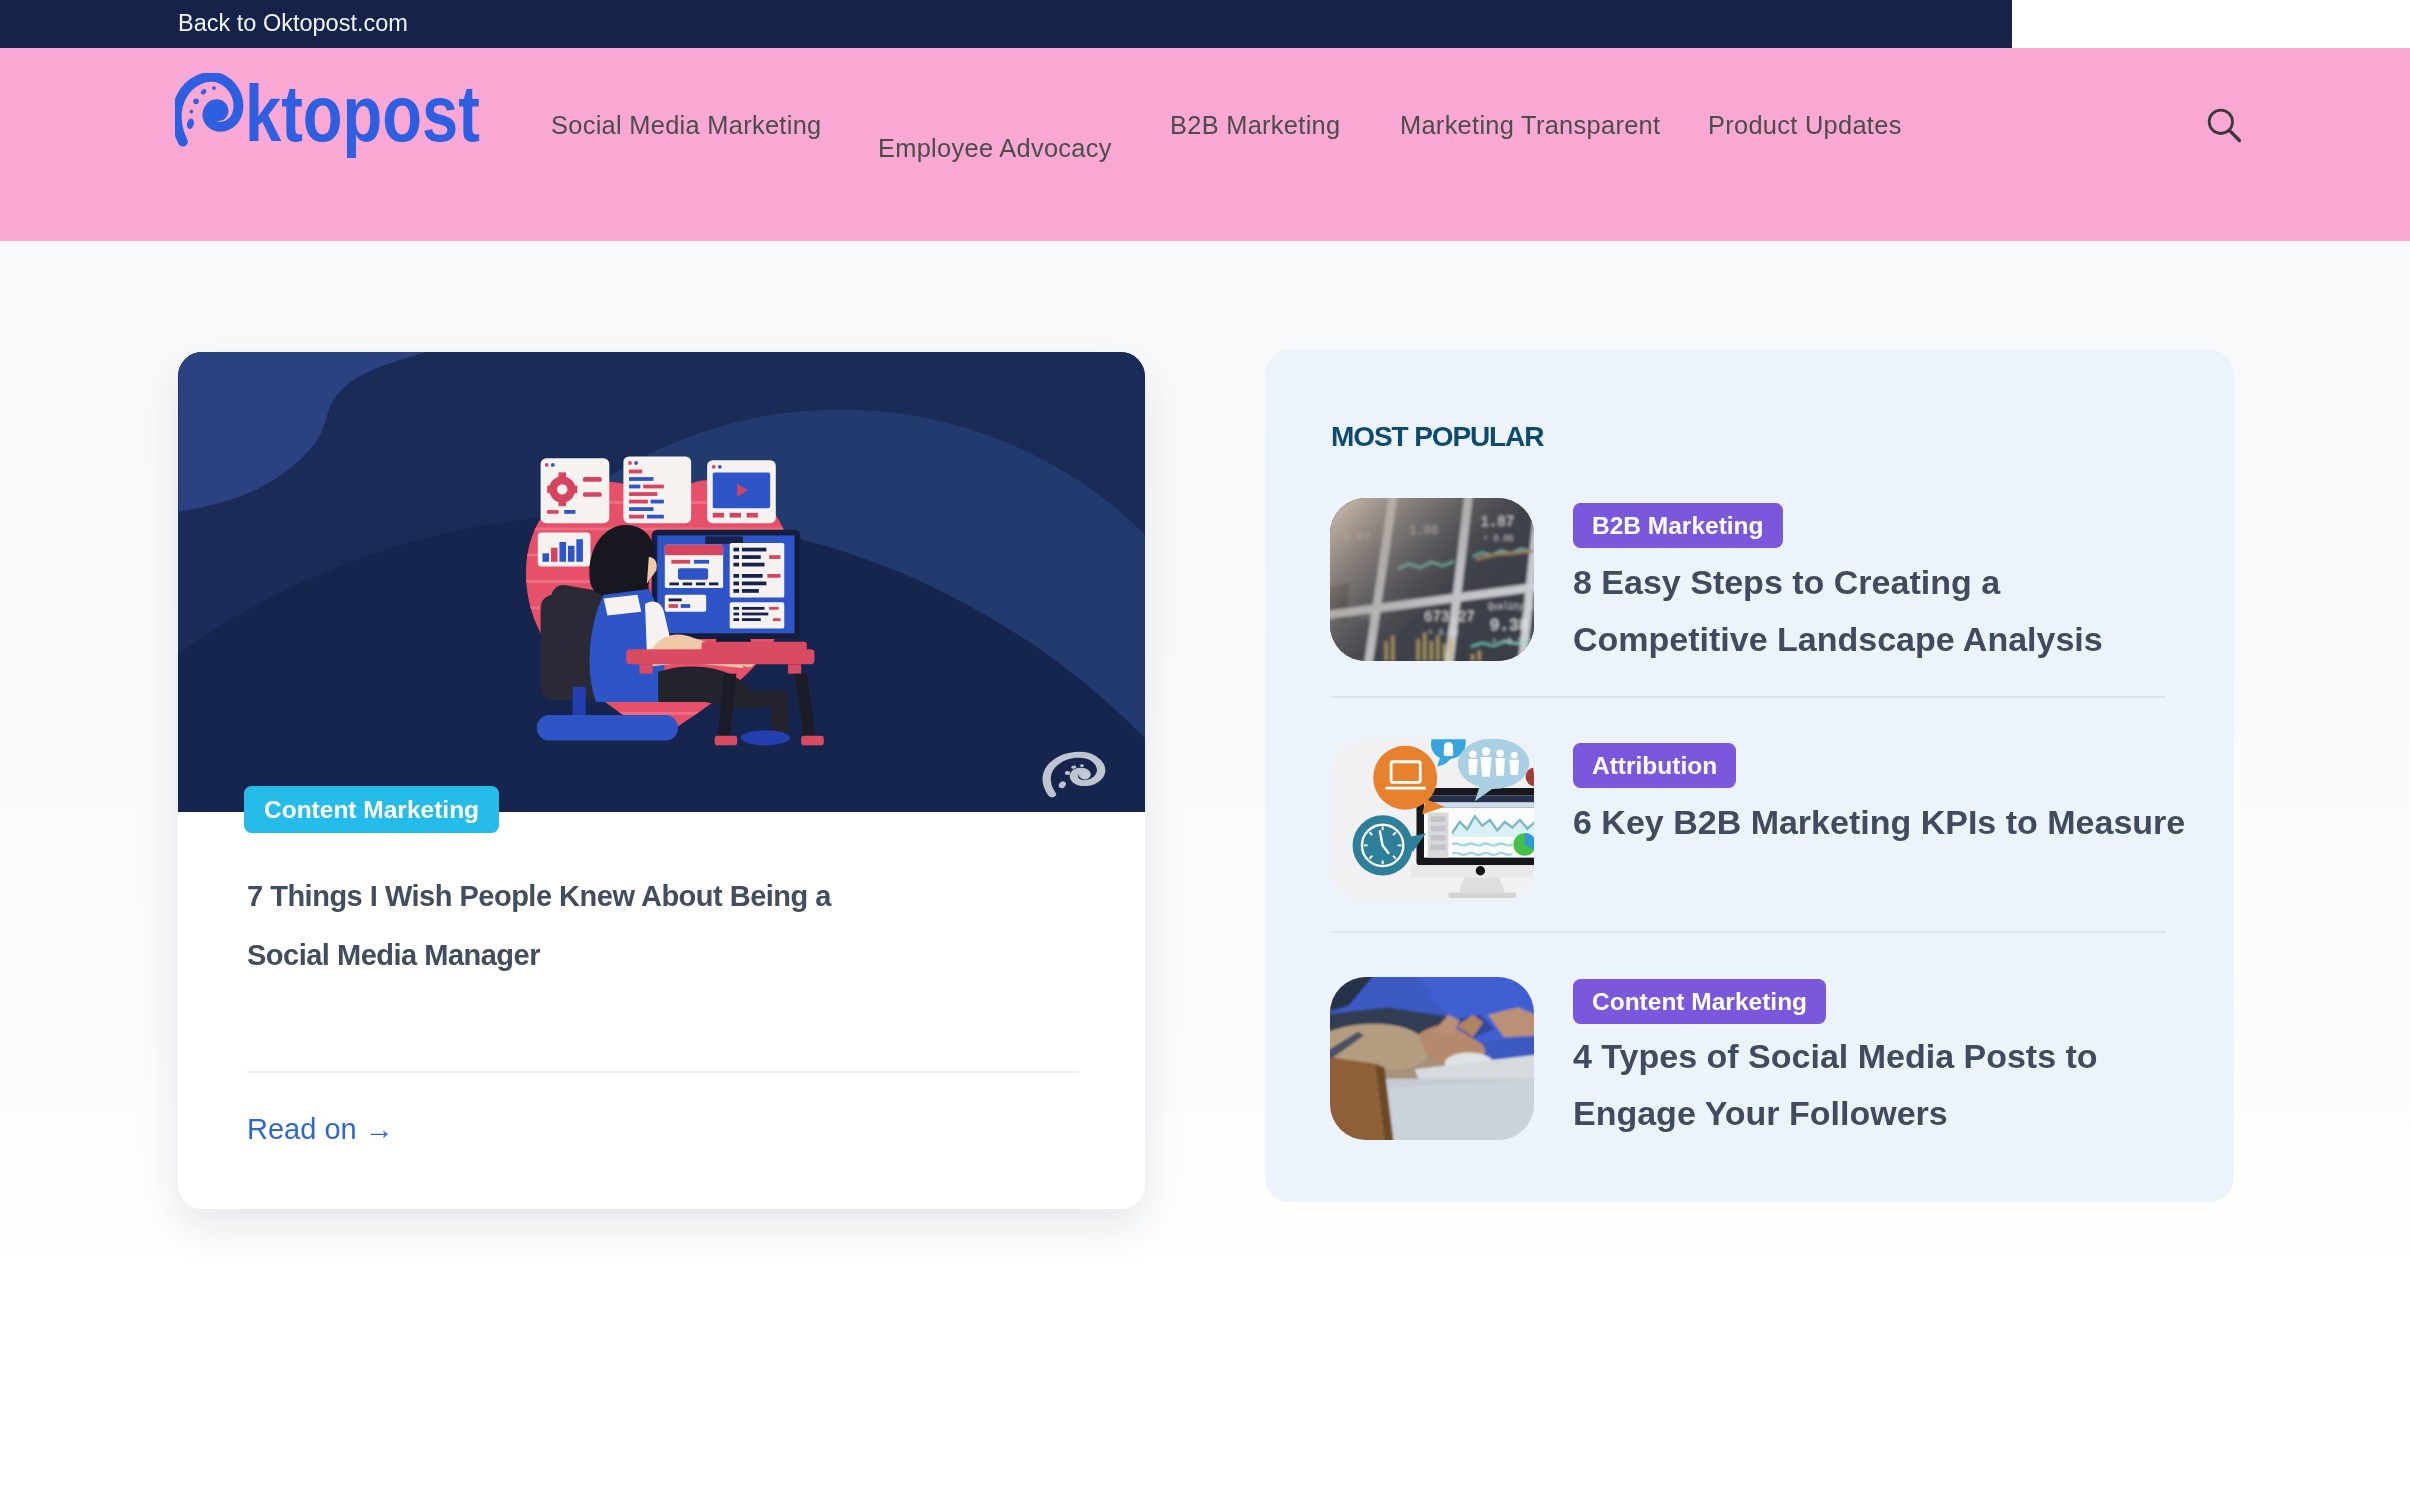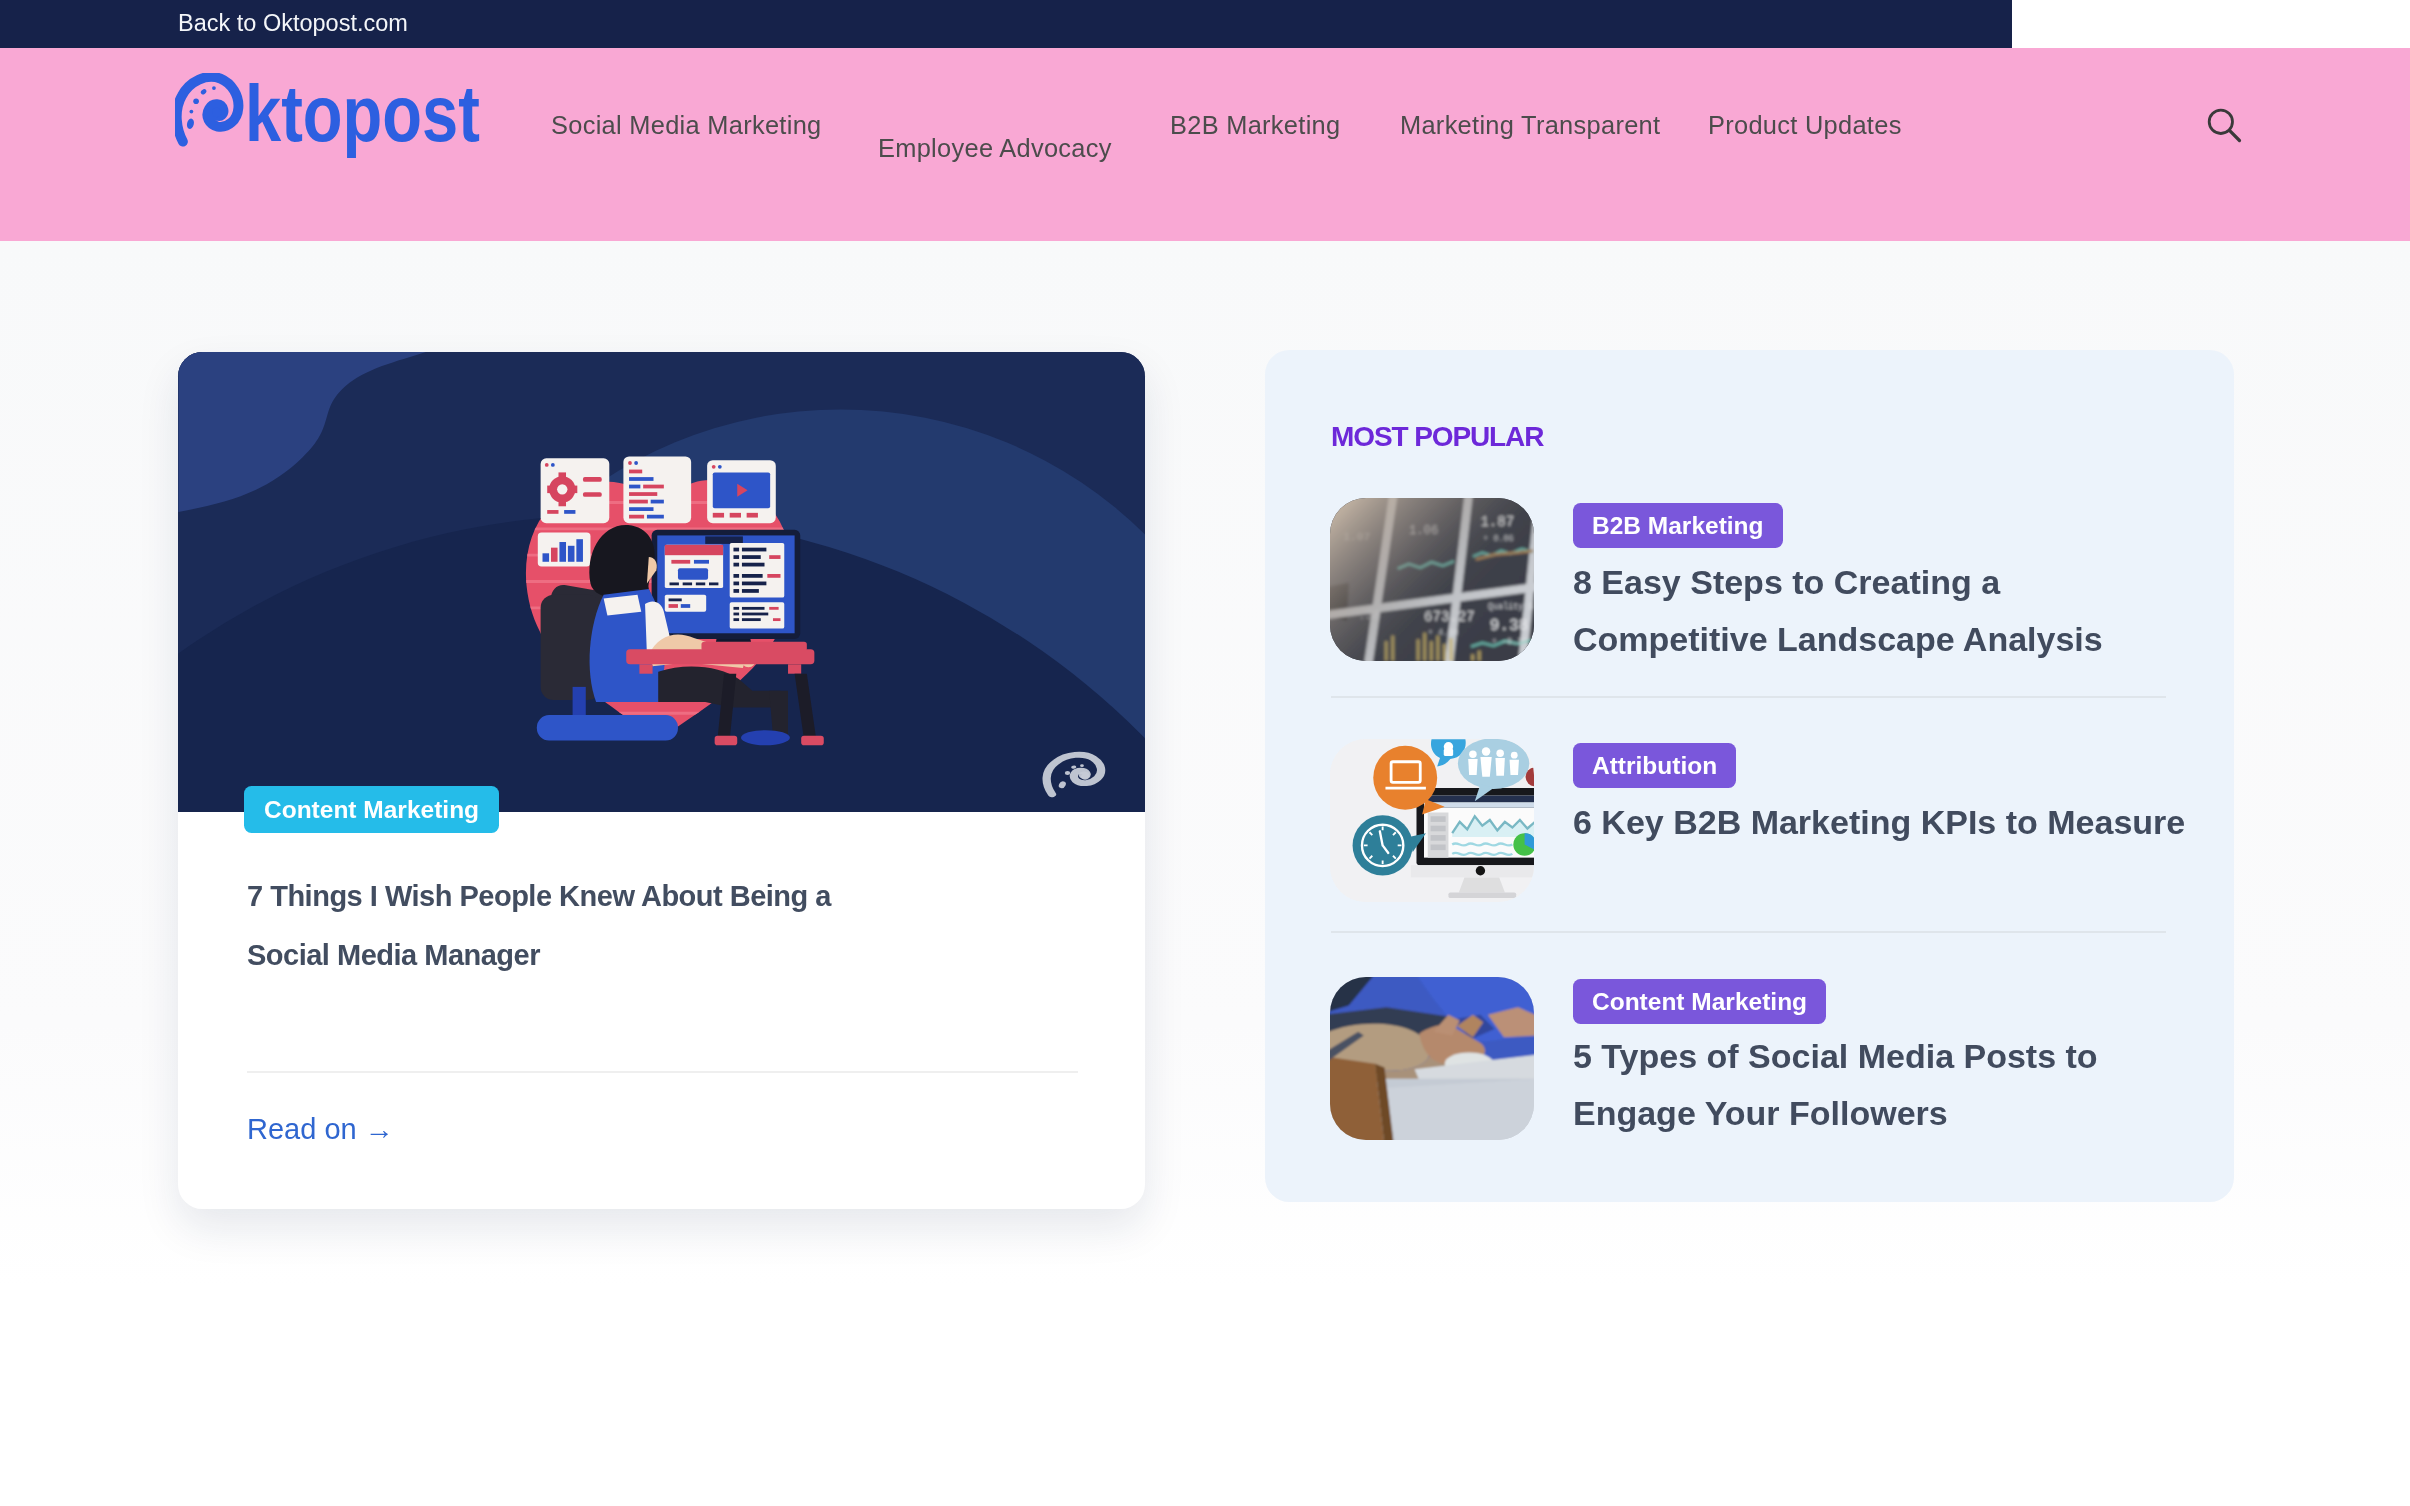--- a/index.html
+++ b/index.html
@@ -11,21 +11,21 @@
   .nav { position:absolute; top:63px; font-size:25.4px; color:#4c4c4c; letter-spacing:0.3px; }
 
   .hero { left:178px; top:352px; width:967px; height:857px; background:#ffffff; border-radius:24.5px; box-shadow:0 19px 42px rgba(23,43,77,0.10); }
   .heroimg { left:178px; top:352px; width:967px; height:460px; border-radius:24.5px 24.5px 0 0; overflow:hidden; background:#1b2b57; }
   .badge-cyan { left:244px; top:786px; height:47px; background:#25bce9; border-radius:7.5px; color:#ffffff; font-weight:bold; font-size:24.5px; line-height:47px; padding:0 20px; }
   .htitle { left:247px; top:867px; width:847px; font-size:29px; letter-spacing:-0.5px; line-height:59px; font-weight:bold; color:#424d60; }
   .hsep { left:247px; top:1071px; width:831px; height:1.9px; background:#efefef; }
   .readon { left:247px; top:1113px; font-size:29px; color:#2f66d0; }
 
   .side { left:1265px; top:350px; width:969px; height:852px; background:#ecf3fb; border-radius:24.5px; }
-  .mp { left:1331px; top:421px; font-size:28px; letter-spacing:-1.1px; color:#6d28d9; font-weight:bold; }
+  .mp { left:1331px; top:421px; font-size:28px; letter-spacing:-1.1px; color:#0c4a6e; font-weight:bold; }
   .thumb { width:204px; height:163px; border-radius:36px; overflow:hidden; }
   .badge-purple { height:45px; background:#7a57db; border-radius:7.5px; color:#ffffff; font-weight:bold; font-size:24.5px; line-height:45px; padding:0 19px; }
   .ititle { font-size:34px; line-height:57px; color:#414b5e; font-weight:bold; width:621px; }
   .sidesep { left:1331px; width:835px; height:1.9px; background:#dfe5eb; }
 </style>
 </head>
 <body>
 <div class="abs" style="left:0; top:241px; width:2411px; height:1045px; background:linear-gradient(180deg,#f8f9fa 0%,#fbfbfc 75%,#ffffff 100%);"></div>
 <div class="abs topbar">
     <span>Back to Oktopost.com</span>
@@ -388,14 +388,14 @@
     <ellipse cx="148" cy="92" rx="26" ry="12" fill="#dfe3e3"></ellipse>
     <path d="M 90 98 L 223 82 L 223 118 L 100 122 Z" fill="#d6dadf"></path>
     <rect x="-6" y="108" width="229" height="71" fill="#c4cbd4"></rect>
     <path d="M 60 118 L 223 108 L 223 179 L 70 179 Z" fill="#ccd2da"></path>
     <path d="M -6 84 L 48 92 L 58 179 L -6 179 Z" fill="#8f6038"></path>
     <path d="M 48 92 L 58 96 L 68 179 L 58 179 Z" fill="#6e4826"></path>
     <path d="M -6 80 L 30 58 L 36 62 L -6 92 Z" fill="#4a5163"></path>
   </g>
 </svg></div>
 <div class="abs badge-purple" style="left:1573px; top:979px;">Content Marketing</div>
-<div class="abs ititle" style="left:1573px; top:1028px;">5 Types of Social Media Posts to Engage Your Followers</div>
+<div class="abs ititle" style="left:1573px; top:1028px;">4 Types of Social Media Posts to Engage Your Followers</div>
 
 
 </body></html>

